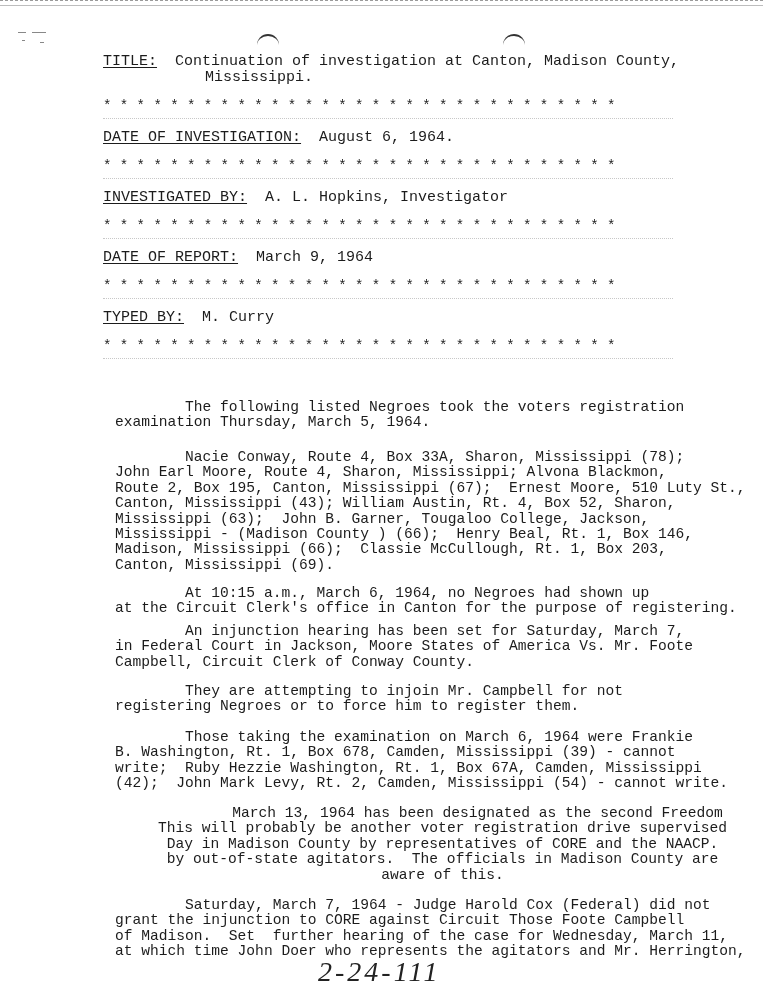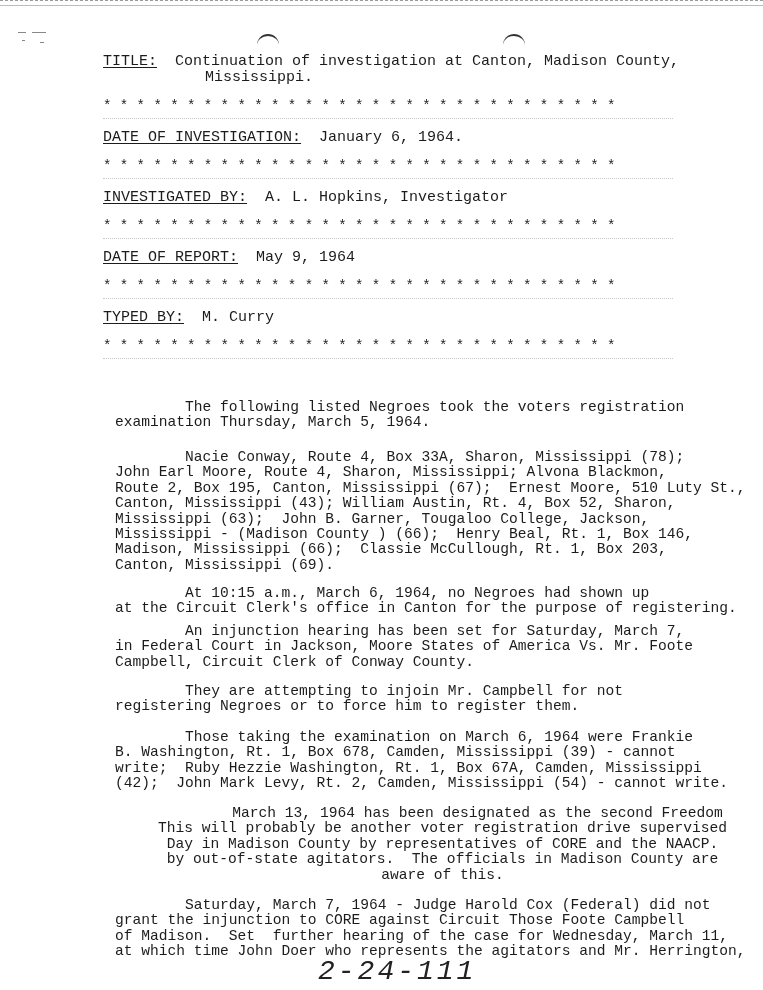--- a/index.html
+++ b/index.html
@@ -17,21 +17,21 @@
   .marks span { position: absolute; background: #888; height: 1px; }
   .hole { position: absolute; top: 34px; width: 22px; height: 10px;
           border-top: 2px solid #333; border-radius: 12px 12px 0 0; }
   .page { position: absolute; left: 103px; top: 54px; width: 650px; }
   .line { position: absolute; left: 0; white-space: pre; font-size: 15px; line-height: 16px; }
   .lbl { text-decoration: underline; text-underline-offset: 2px; }
   .stars { position: absolute; left: 0; white-space: pre; font-size: 14px; letter-spacing: 0px; }
   .dots { position: absolute; left: 0; height: 1px; width: 570px;
           border-top: 1px dotted #c8c8c8; }
   .body-text { position: absolute; left: 12px; width: 655px; font-size: 14.6px; line-height: 15.4px; white-space: pre; }
-  .handwritten { position: absolute; left: 318px; top: 956px; font-family: Liberation Mono, monospace;
+  .handwritten { position: absolute; left: 318px; top: 956px; font-family: Liberation Serif, serif;
                  font-style: italic; font-size: 28px; letter-spacing: 3px; color: #222; }
 </style>
 </head>
 <body>
 
 <div class="topedge"></div>
 <div class="marks">
   <span style="left:0;top:2px;width:8px;"></span>
   <span style="left:14px;top:2px;width:14px;"></span>
   <span style="left:4px;top:10px;width:3px;"></span>
@@ -41,31 +41,31 @@
 <div class="hole" style="left:503px;"></div>
 
 <div class="page">
 
   <div class="line" style="top:0px;"><span class="lbl">TITLE:</span>  <span>Continuation of investigation at Canton, Madison County,</span></div>
   <div class="line" style="top:16px;left:70px;margin-left:32px;">Mississippi.</div>
 
   <div class="stars" style="top:44px;">* * * * * * * * * * * * * * * * * * * * * * * * * * * * * * *</div>
   <div class="dots" style="top:64px;"></div>
 
-  <div class="line" style="top:76px;"><span class="lbl">DATE OF INVESTIGATION:</span>  <span>January 6, 1964.</span></div>
+  <div class="line" style="top:76px;"><span class="lbl">DATE OF INVESTIGATION:</span>  <span>August 6, 1964.</span></div>
 
   <div class="stars" style="top:104px;">* * * * * * * * * * * * * * * * * * * * * * * * * * * * * * *</div>
   <div class="dots" style="top:124px;"></div>
 
   <div class="line" style="top:136px;"><span class="lbl">INVESTIGATED BY:</span>  <span>A. L. Hopkins, Investigator</span></div>
 
   <div class="stars" style="top:164px;">* * * * * * * * * * * * * * * * * * * * * * * * * * * * * * *</div>
   <div class="dots" style="top:184px;"></div>
 
-  <div class="line" style="top:196px;"><span class="lbl">DATE OF REPORT:</span>  <span>May 9, 1964</span></div>
+  <div class="line" style="top:196px;"><span class="lbl">DATE OF REPORT:</span>  <span>March 9, 1964</span></div>
 
   <div class="stars" style="top:224px;">* * * * * * * * * * * * * * * * * * * * * * * * * * * * * * *</div>
   <div class="dots" style="top:244px;"></div>
 
   <div class="line" style="top:256px;"><span class="lbl">TYPED BY:</span>  <span>M. Curry</span></div>
 
   <div class="stars" style="top:284px;">* * * * * * * * * * * * * * * * * * * * * * * * * * * * * * *</div>
   <div class="dots" style="top:304px;"></div>
 
   <div class="body-text" style="top:346px;"><div>        The following listed Negroes took the voters registration</div><div>examination Thursday, March 5, 1964.</div></div>

